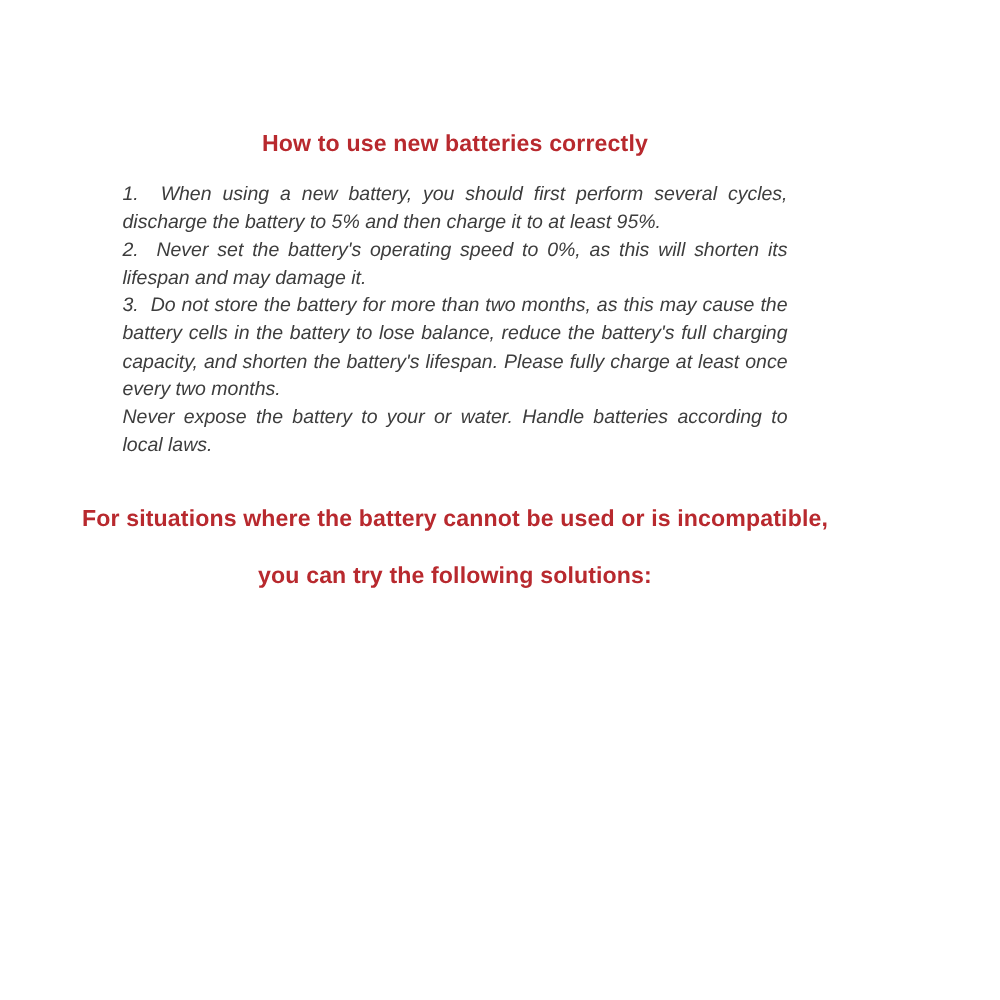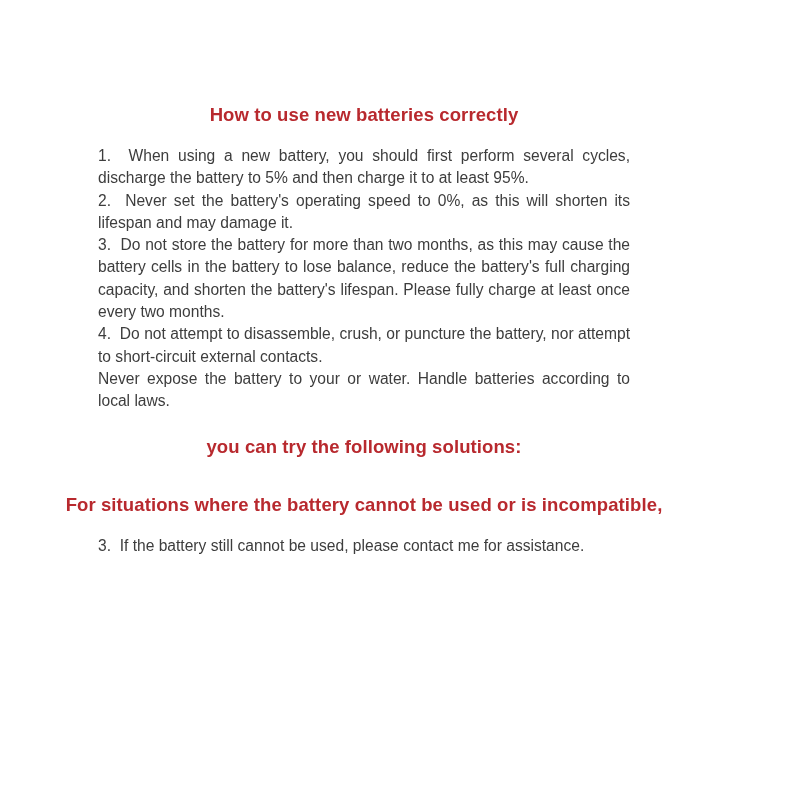--- a/index.html
+++ b/index.html
@@ -27,20 +27,21 @@
     letter-spacing: 0.1px;
   }
   .body-col {
     box-sizing: border-box;
     width: 100%;
     padding: 0 98px;
     margin-top: 19px;
     color: var(--body_text, #3d3d3d);
     font-size: 15.6px;
     line-height: 22.3px;
+    font-style: italic;
   }
   .body-col p {
     margin: 0;
     text-align: justify;
   }
   .h2a {
     margin-top: 36px;
   }
   .h2b {
     margin-top: 23px;
@@ -50,25 +51,23 @@
 <body>
 
 <div class="page">
 
   <h1 class="heading">How to use new batteries correctly</h1>
 
   <div class="body-col">
       <p>1.&nbsp; When using a new battery, you should first perform several cycles, discharge the battery to 5% and then charge it to at least 95%.</p>
       <p>2.&nbsp; Never set the battery's operating speed to 0%, as this will shorten its lifespan and may damage it.</p>
       <p>3.&nbsp; Do not store the battery for more than two months, as this may cause the battery cells in the battery to lose balance, reduce the battery's full charging capacity, and shorten the battery's lifespan. Please fully charge at least once every two months.</p>
-      <p>4.&nbsp; Do not attempt to disassemble, crush, or puncture the battery, nor attempt to short-circuit external contacts.</p>
       <p>Never expose the battery to your or water. Handle batteries according to local laws.</p>
     </div>
 
+  <h2 class="heading h2a">For situations where the battery cannot be used or is incompatible,</h2>
+
   <h2 class="heading h2b">you can try the following solutions:</h2>
 
-  <h2 class="heading h2a">For situations where the battery cannot be used or is incompatible,</h2>
-
   <div class="body-col">
-      <p>3.&nbsp; If the battery still cannot be used, please contact me for assistance.</p>
     </div>
 
 </div>
 
 </body></html>

